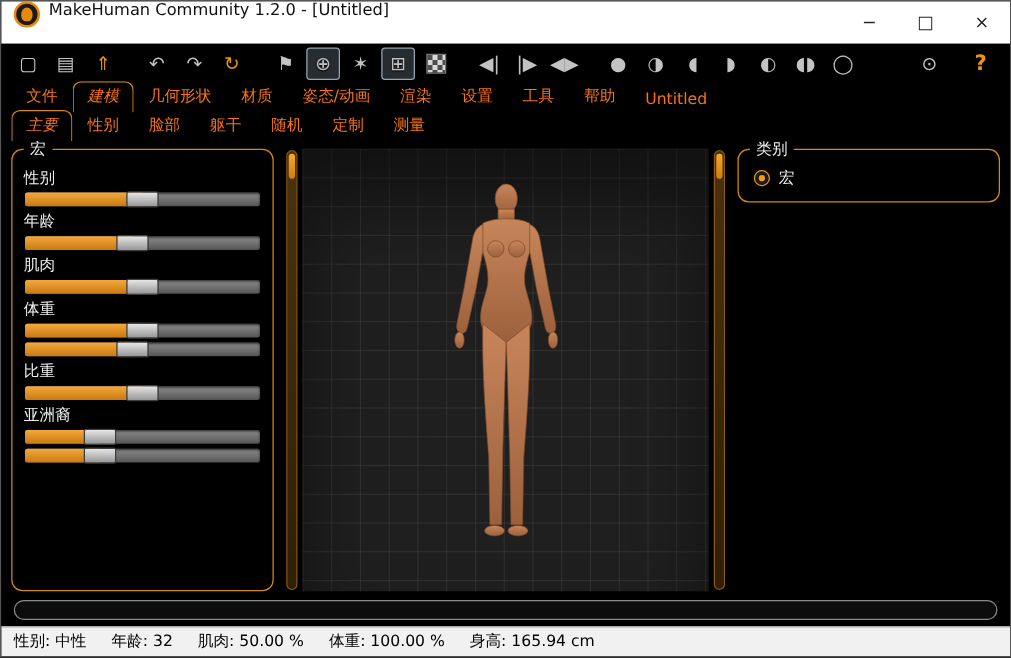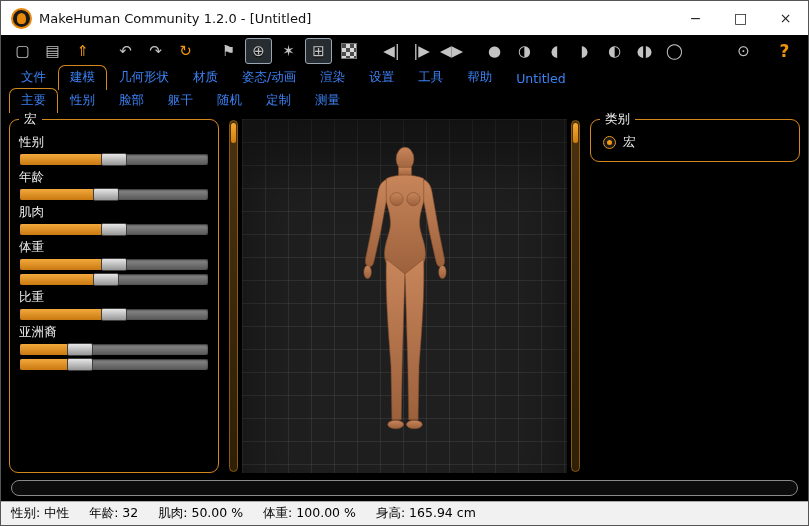--- a/index.html
+++ b/index.html
@@ -4,21 +4,21 @@
 <style>
   * { box-sizing: border-box; margin: 0; padding: 0; }
   html,body { background:#444; }
   body { font-family: "DejaVu Sans", "Liberation Sans", sans-serif; }
   .app {
     width:809px; height:526px; display:flex; flex-direction:column;
     background:#000; border:1px solid #555; overflow:hidden;
   }
 
   
-  .titlebar { height:34px; background:#fff; display:flex; align-items:center; flex:0 0 auto; }
+  .titlebar { height:34px; background:#fff; display:flex; flex:0 0 auto; }
   .logo { width:21px; height:21px; border-radius:50%; background:#1a1a1a; margin:0 7px 0 10px;
           position:relative; border:2px solid #e8890c; }
   .logo::after { content:""; position:absolute; left:4px; top:3px; width:9px; height:11px;
           background:#e8890c; border-radius:50% 50% 40% 40%; }
   .title-text { font-size:13px; color:#111; }
   .win-controls { margin-left:auto; display:flex; height:100%; }
   .win-btn { width:45px; height:100%; display:flex; align-items:center; justify-content:center;
           font-size:14px; color:#222; cursor:default; }
 
   
@@ -30,23 +30,23 @@
           text-shadow:0 1px 1px #000; }
   .tb-btn.active { border-color:#97a6b2; background:#272c30; }
   .tb-btn.accent { color:#ef940f; }
   .tb-btn.help { color:#ef940f; font-weight:bold; font-size:17px; }
   .tb-btn .checker { width:16px; height:16px;
           background:conic-gradient(#d8d8d8 25%, #4d4d4d 0 50%, #d8d8d8 0 75%, #4d4d4d 0);
           background-size:8px 8px; border:1px solid #777; }
 
   
   .tabrow { height:23px; background:#000; display:flex; align-items:flex-end; padding:0 8px; flex:0 0 auto; }
-  .tab { color:#3b82f6; font-size:12.5px; padding:3px 11px 4px; border:1px solid transparent;
+  .tab { color:#f97316; font-size:12.5px; padding:3px 11px 4px; border:1px solid transparent;
          border-bottom:none; border-radius:7px 7px 0 0; white-space:nowrap; }
-  .tab.active { border-color:#d3881c; }
+  .tab.active { border-color:#d3881c;font-style:italic; }
 
   
   .main { flex:1; display:flex; padding:6px 8px 4px; gap:10px; background:#000; min-height:0; }
 
   .fieldset { position:relative; border:1px solid #d3881c; border-radius:9px; }
   .legend { position:absolute; top:-9px; left:9px; background:#000; padding:0 5px;
             color:#f2f2f2; font-size:12.5px; }
 
   .left-panel { width:210px; flex:0 0 auto; display:flex; flex-direction:column; }
   .macro-box { flex:1; padding:12px 5px 6px; }

